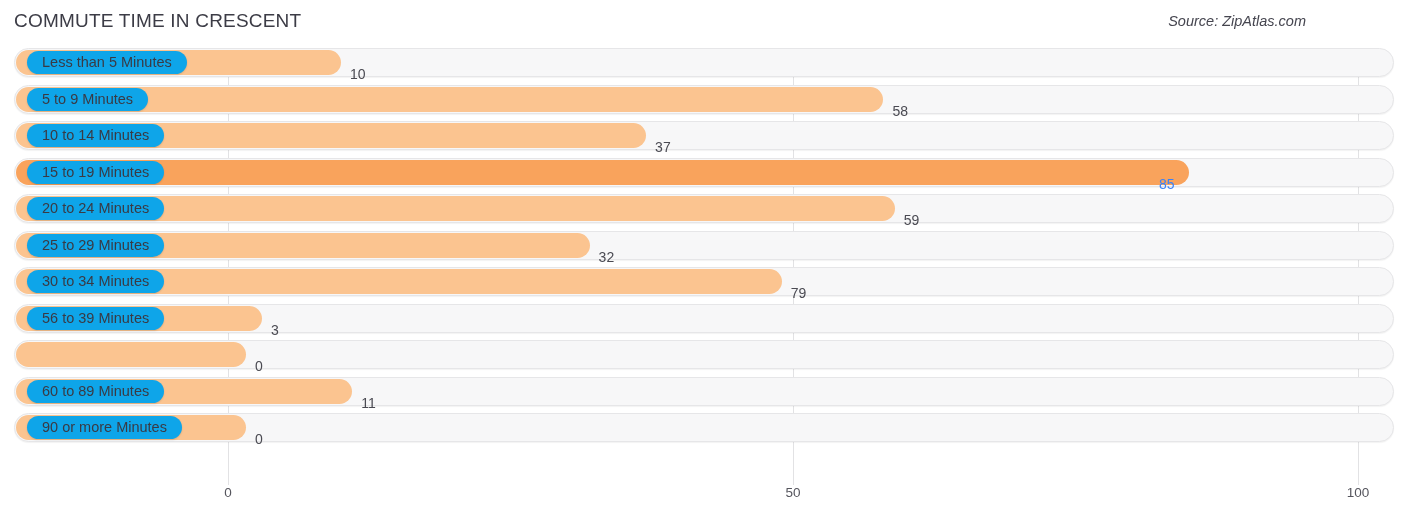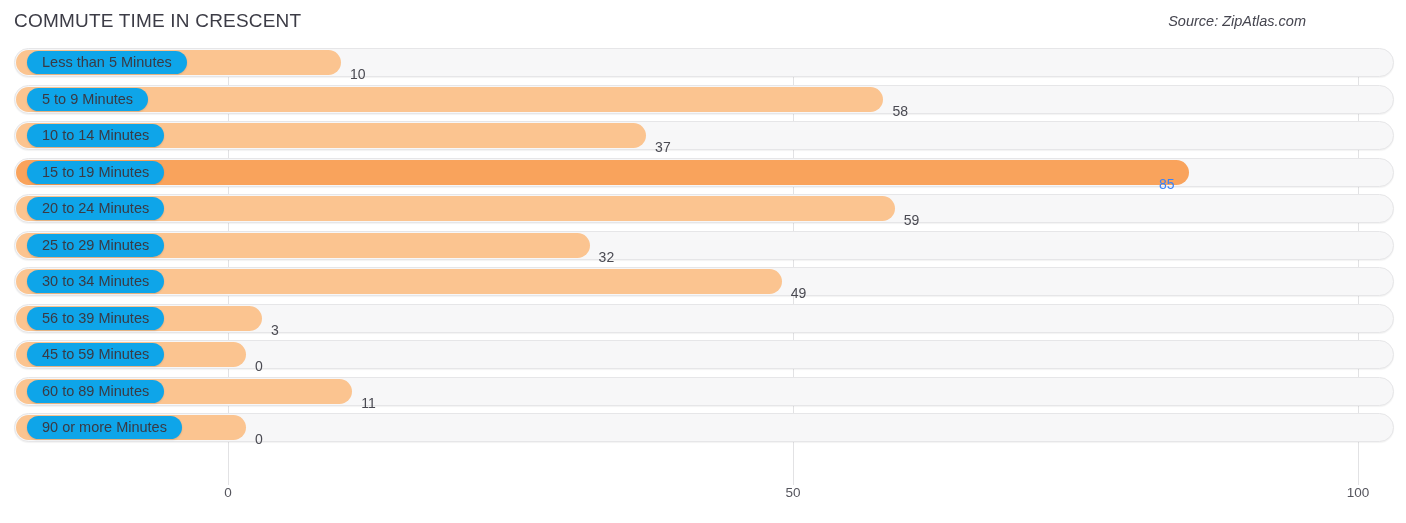--- a/index.html
+++ b/index.html
@@ -140,36 +140,33 @@
           <span class="pill-label">25 to 29 Minutes</span>
         </div>
         <div class="value" style="left: 598.6px; text-align: center;">32</div>
       </div>
       <div class="row">
         <div class="track"></div>
         <div class="bar" style="width: 765.7px;"></div>
         <div class="pill">
           <span class="pill-label">30 to 34 Minutes</span>
         </div>
-        <div class="value" style="left: 790.7px;">49</div>
+        <div class="value" style="left: 790.7px;">79</div>
       </div>
       <div class="row">
         <div class="track"></div>
         <div class="bar" style="width: 245.9px;"></div>
         <div class="pill">
           <span class="pill-label">56 to 39 Minutes</span>
         </div>
         <div class="value" style="left: 270.9px;">3</div>
       </div>
       <div class="row">
         <div class="track"></div>
         <div class="bar" style="width: 230px;"></div>
-        <div class="pill">
-          <span class="pill-label">45 to 59 Minutes</span>
-        </div>
         <div class="value" style="left: 255px;">0</div>
       </div>
       <div class="row">
         <div class="track"></div>
         <div class="bar" style="width: 336.3px;"></div>
         <div class="pill">
           <span class="pill-label">60 to 89 Minutes</span>
         </div>
         <div class="value" style="left: 361.3px;">11</div>
       </div>

